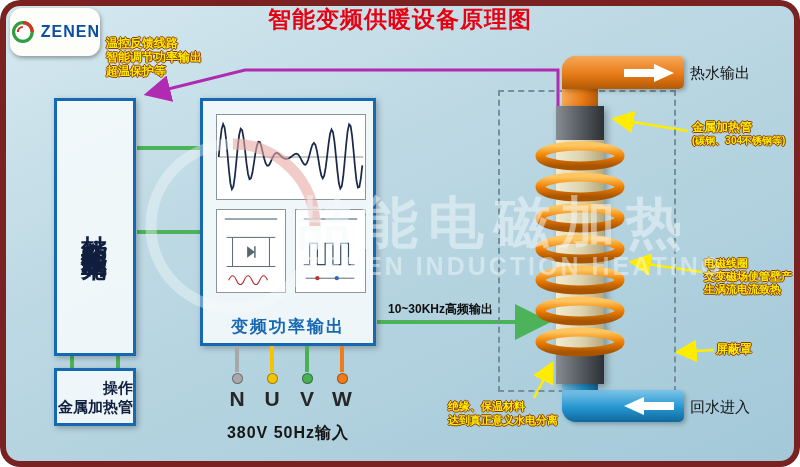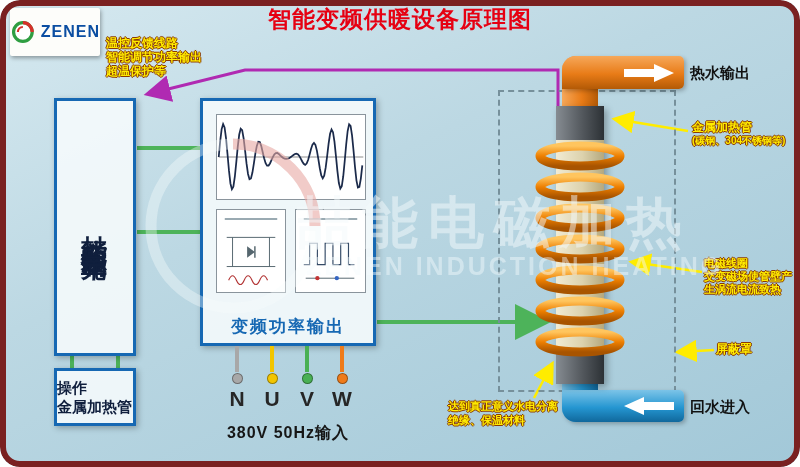--- a/index.html
+++ b/index.html
@@ -5,35 +5,35 @@
   html,body{margin:0;padding:0;background:#fff;font-family:"Liberation Sans","DejaVu Sans",sans-serif;}
   .stage{position:relative;width:800px;height:467px;border-radius:20px;overflow:hidden;
          background:linear-gradient(155deg,#d6e9f0 0%,#bcd8e3 40%,#a2c8d8 100%);}
   .frame{position:absolute;inset:0;border:6px solid var(--frame,#7a2121);border-radius:20px;z-index:9;pointer-events:none;}
   .wires{position:absolute;left:0;top:0;width:800px;height:467px;z-index:1;}
   .ln-green{stroke:var(--green,#4db35a);stroke-width:4;fill:none;}
   .ln-purple{stroke:var(--purple,#b02ab2);stroke-width:3;fill:none;}
   .ln-yellow{stroke:var(--yellow,#ffe600);stroke-width:2.5;fill:none;}
   .f-green{fill:var(--green,#4db35a);} .f-purple{fill:var(--purple,#b02ab2);} .f-yellow{fill:var(--yellow,#ffe600);}
 
-  .logo{position:absolute;left:10px;top:8px;width:90px;height:48px;background:#fdfdfa;border-radius:2px;
+  .logo{position:absolute;left:10px;top:8px;width:90px;height:48px;background:#fdfdfa;border-radius:12px;
         box-shadow:1px 2px 4px rgba(0,0,0,.35);display:flex;align-items:center;justify-content:center;gap:5px;z-index:5;}
   .logo-text{font-weight:bold;font-size:16px;color:#0b4ea2;letter-spacing:1px;}
 
   .title{position:absolute;left:50%;top:4px;transform:translateX(-50%);font-size:23px;font-weight:bold;
          color:var(--title,#e60012);letter-spacing:1px;white-space:nowrap;z-index:5;}
 
   .note{position:absolute;left:106px;top:36px;font-size:12px;font-weight:bold;line-height:14px;z-index:5;}
   .ytext{color:var(--yellow,#ffec00);text-shadow:1px 0 #8a3a00,-1px 0 #8a3a00,0 1px #8a3a00,0 -1px #8a3a00;}
 
   .box{position:absolute;border:3px solid var(--boxBlue,#1668b3);background:rgba(246,251,252,.88);
        box-shadow:2px 2px 6px rgba(0,0,0,.28);box-sizing:border-box;z-index:2;}
   .control-box{left:54px;top:98px;width:82px;height:258px;display:flex;align-items:center;justify-content:center;}
   .control-text{writing-mode:vertical-rl;text-orientation:upright;font-size:26px;font-weight:bold;color:#101f3d;letter-spacing:3px;}
-  .op-box{left:54px;top:368px;width:82px;height:58px;display:flex;flex-direction:column;align-items:flex-start;justify-content:center;
+  .op-box{left:54px;top:368px;width:82px;height:58px;display:flex;flex-direction:column;align-items:flex-end;justify-content:center;
           font-size:15px;font-weight:bold;color:#101f3d;line-height:19px;text-align:center;}
   .inverter-box{left:200px;top:98px;width:176px;height:248px;}
   .panel{position:absolute;background:#fff;border:1px solid #8a949c;box-sizing:border-box;}
   .wave-panel{left:13px;top:13px;width:150px;height:86px;}
   .circ-a{left:13px;top:108px;width:70px;height:84px;}
   .circ-b{left:92px;top:108px;width:71px;height:84px;}
   .inverter-label{position:absolute;left:0;top:214px;width:100%;text-align:center;font-size:17px;font-weight:bold;
                   color:var(--boxBlue,#1668b3);letter-spacing:2px;}
 
   .terminal{position:absolute;top:346px;width:26px;text-align:center;z-index:2;}
@@ -54,21 +54,21 @@
   .hot-v{left:562px;top:56px;width:36px;height:54px;border-radius:14px 0 0 0;
          background:linear-gradient(to right,#f6a85a,var(--hotPipe,#e87b17) 55%,#b35a06);box-shadow:none;}
   .hot-h{left:562px;top:56px;width:122px;height:33px;border-radius:14px 5px 5px 0;
          background:linear-gradient(#f6a85a,var(--hotPipe,#e87b17) 55%,#b35a06);
          display:flex;align-items:center;justify-content:flex-end;padding-right:8px;box-sizing:border-box;}
   .cold-v{left:562px;top:382px;width:36px;height:40px;border-radius:0 0 0 14px;
           background:linear-gradient(to right,#7cc4e8,var(--coldPipe,#2596d1) 55%,#10689c);box-shadow:none;}
   .cold-h{left:562px;top:390px;width:122px;height:32px;border-radius:0 5px 5px 14px;
           background:linear-gradient(#7cc4e8,var(--coldPipe,#2596d1) 55%,#10689c);
           display:flex;align-items:center;justify-content:flex-end;padding-right:10px;box-sizing:border-box;}
-  .pipe-label{position:absolute;font-size:15px;font-weight:bold;color:#111;z-index:5;white-space:nowrap;}
+  .pipe-label{position:absolute;font-size:15px;font-weight:normal;color:#111;z-index:5;white-space:nowrap;}
   .hot-label{left:690px;top:64px;} .cold-label{left:690px;top:398px;}
 
   .tube{position:absolute;left:556px;top:106px;width:48px;height:278px;z-index:3;box-shadow:3px 3px 7px rgba(0,0,0,.3);}
   .tube-cap{height:34px;background:linear-gradient(to right,#868c92,var(--tubeCap,#53585d) 55%,#2c3135);}
   .tube-body{height:210px;background:linear-gradient(to right,#f1ebd3,var(--tubeBody,#dcd2ad) 55%,#b4a87e);}
 
   .coil-svg{position:absolute;left:532px;top:140px;width:96px;height:220px;z-index:4;}
 
   .ylabel{position:absolute;font-weight:bold;line-height:14px;z-index:5;}
   .lab-tube{left:692px;top:120px;font-size:12px;}
@@ -183,20 +183,21 @@
     <div class="t-dot t-fill"></div>
     <div class="t-letter">V</div>
   </div>
   <div class="terminal tc-w pos-w">
     <div class="t-line t-fill"></div>
     <div class="t-dot t-fill"></div>
     <div class="t-letter">W</div>
   </div>
 
   <div class="input-label">380V 50Hz输入</div>
+  <div class="hf-label">10~30KHz高频输出</div>
 
   <div class="dashed-box"></div>
 
   <div class="pipe hot-v"></div>
   <div class="pipe hot-h">
     <svg width="52" height="18" viewBox="0 0 52 18">
       <polygon points="0,5 30,5 30,0 50,9 30,18 30,13 0,13" fill="#fff"></polygon>
     </svg>
   </div>
   <div class="pipe cold-v"></div>
@@ -240,22 +241,22 @@
   </div>
   <div class="ylabel lab-coil">
     <div class="ytext">电磁线圈</div>
     <div class="ytext">交变磁场使管壁产</div>
     <div class="ytext">生涡流电流致热</div>
   </div>
   <div class="ylabel lab-shield">
     <div class="ytext">屏蔽罩</div>
   </div>
   <div class="ylabel lab-insul">
+    <div class="ytext">绝缘、保温材料</div>
     <div class="ytext">达到真正意义水电分离</div>
-    <div class="ytext">绝缘、保温材料</div>
   </div>
 
   <div class="watermark">
     <svg class="wm-ring" viewBox="0 0 200 200">
       <circle cx="100" cy="100" r="82" stroke="rgba(248,252,253,.38)" stroke-width="11" fill="none"></circle>
       <path d="M100 18 A82 82 0 0 1 182 100" stroke="rgba(220,110,100,.35)" stroke-width="11" fill="none"></path>
     </svg>
     <div class="wm-cn">喆能电磁加热</div>
     <div class="wm-en">ZENEN INDUCTION HEATING</div>
   </div>

